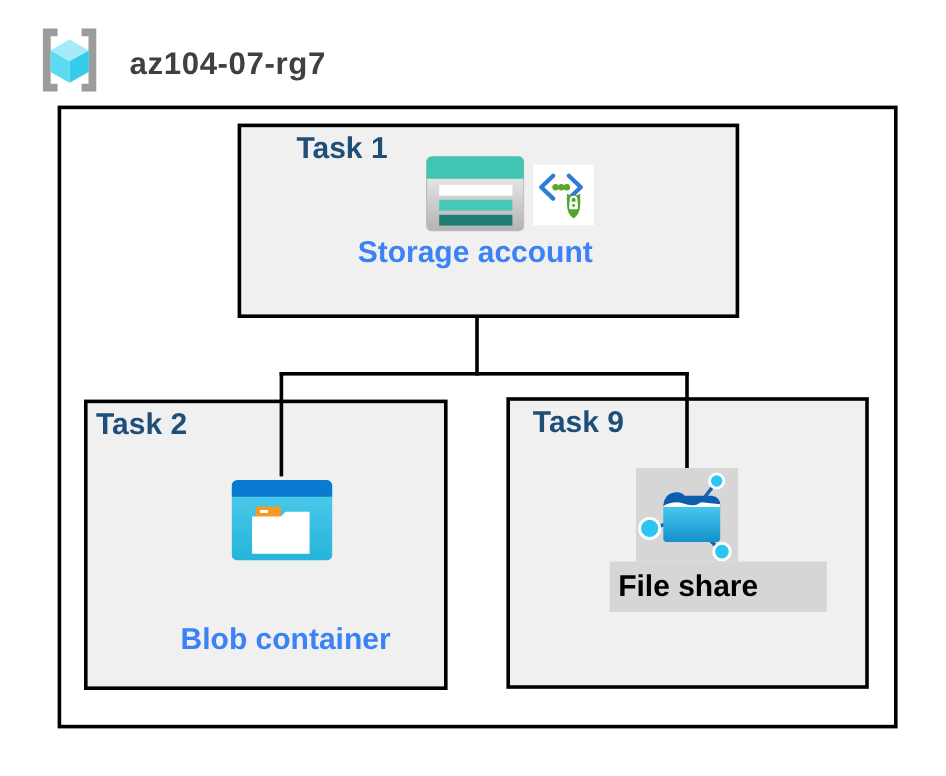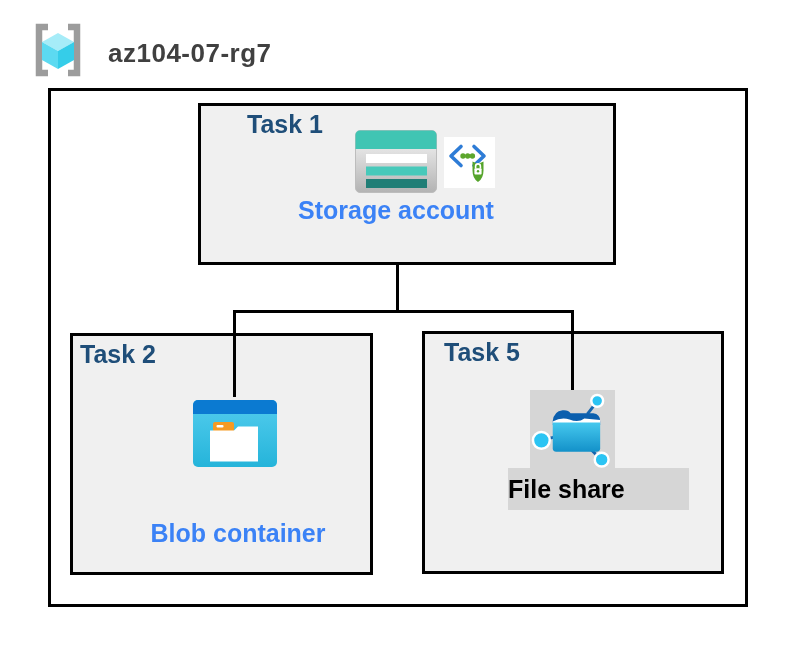--- a/index.html
+++ b/index.html
@@ -31,21 +31,21 @@
   .blob-label    { left:110px; top:486px; width:256px;margin-top:33px; }
 
   
   .storage-icon { left:355px; top:130px; width:82px; height:63px; z-index:3; }
   .sas-icon     { left:444px; top:137px; width:51px; height:51px; z-index:3; }
   .blob-icon    { left:193px; top:400px; width:84px; height:67px; z-index:3; }
 
   .fs-icon-chip  { left:530px; top:390px; width:85px; height:78px; background:#d6d6d6; z-index:3; }
   .fs-label-chip { left:508px; top:468px; width:181px; height:42px; background:#d6d6d6; z-index:2; }
   .fs-label { position:absolute; left:0; top:0; width:100%; height:42px; line-height:42px;
-              padding-right:50px; font-size:25px; font-weight:bold; color:#000; text-align:left; }
+              padding-right:50px; font-size:25px; font-weight:bold; color:#000; text-align:center; }
 
   
   .connector { background:#000; z-index:4; }
   .conn-v1 { left:396px; top:264px; width:3px; height:49px; }
   .conn-h  { left:233px; top:310px; width:341px; height:3px; }
   .conn-v2 { left:233px; top:310px; width:3px; height:87px; }
   .conn-v3 { left:571px; top:310px; width:3px; height:80px; }
 </style>
 </head>
 <body>
@@ -113,21 +113,21 @@
     <rect width="84" height="67" rx="5" fill="url(#blobGrad)"></rect>
     <path d="M0,14 V5 a5,5 0 0 1 5,-5 H79 a5,5 0 0 1 5,5 V14 Z" fill="#0b7ad1"></path>
     <rect x="20" y="22" width="21" height="10" rx="2" fill="#f59a23"></rect>
     <rect x="23.5" y="25" width="7" height="2.5" rx="1" fill="#ffffff"></rect>
     <path d="M17,30.5 H41 L45,26.5 H65 V61.5 H17 Z" fill="#ffffff"></path>
   </svg>
 
   <div class="abs item-label blob-label">Blob container</div>
 
   <div class="abs task-box task3-box"></div>
-  <div class="abs task-label task3-label">Task 5</div>
+  <div class="abs task-label task3-label">Task 9</div>
 
   <div class="abs fs-icon-chip">
     <svg width="85" height="78" viewBox="0 0 86 78">
       <defs>
         <linearGradient id="fsGrad" x1="0" y1="0" x2="0" y2="1">
           <stop offset="0" stop-color="#45c8ee"></stop>
             <stop offset="1" stop-color="#1391c9"></stop>
         </linearGradient>
       </defs>
       <line x1="58" y1="24" x2="68" y2="11" stroke="#1565af" stroke-width="3"></line>

